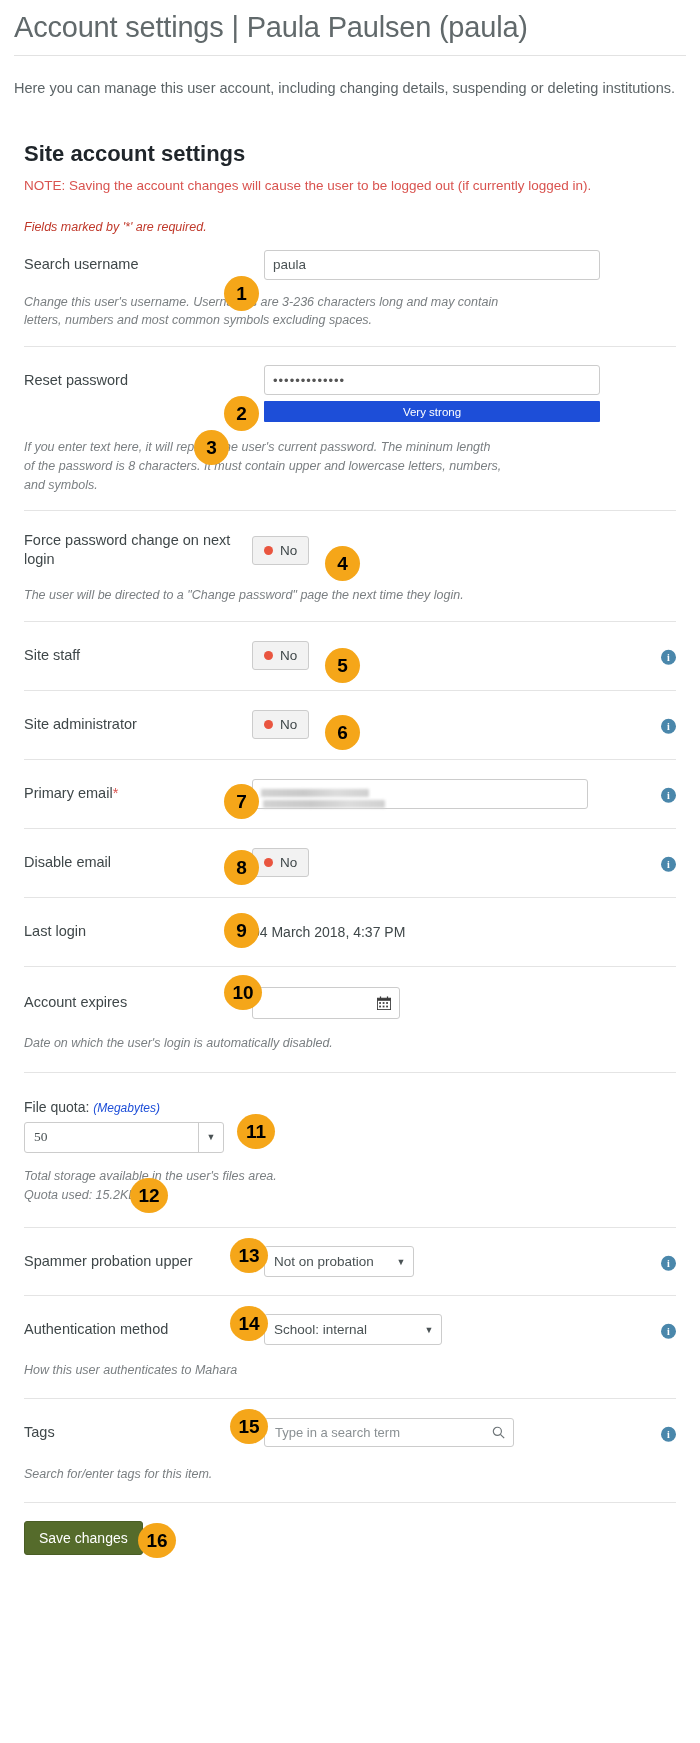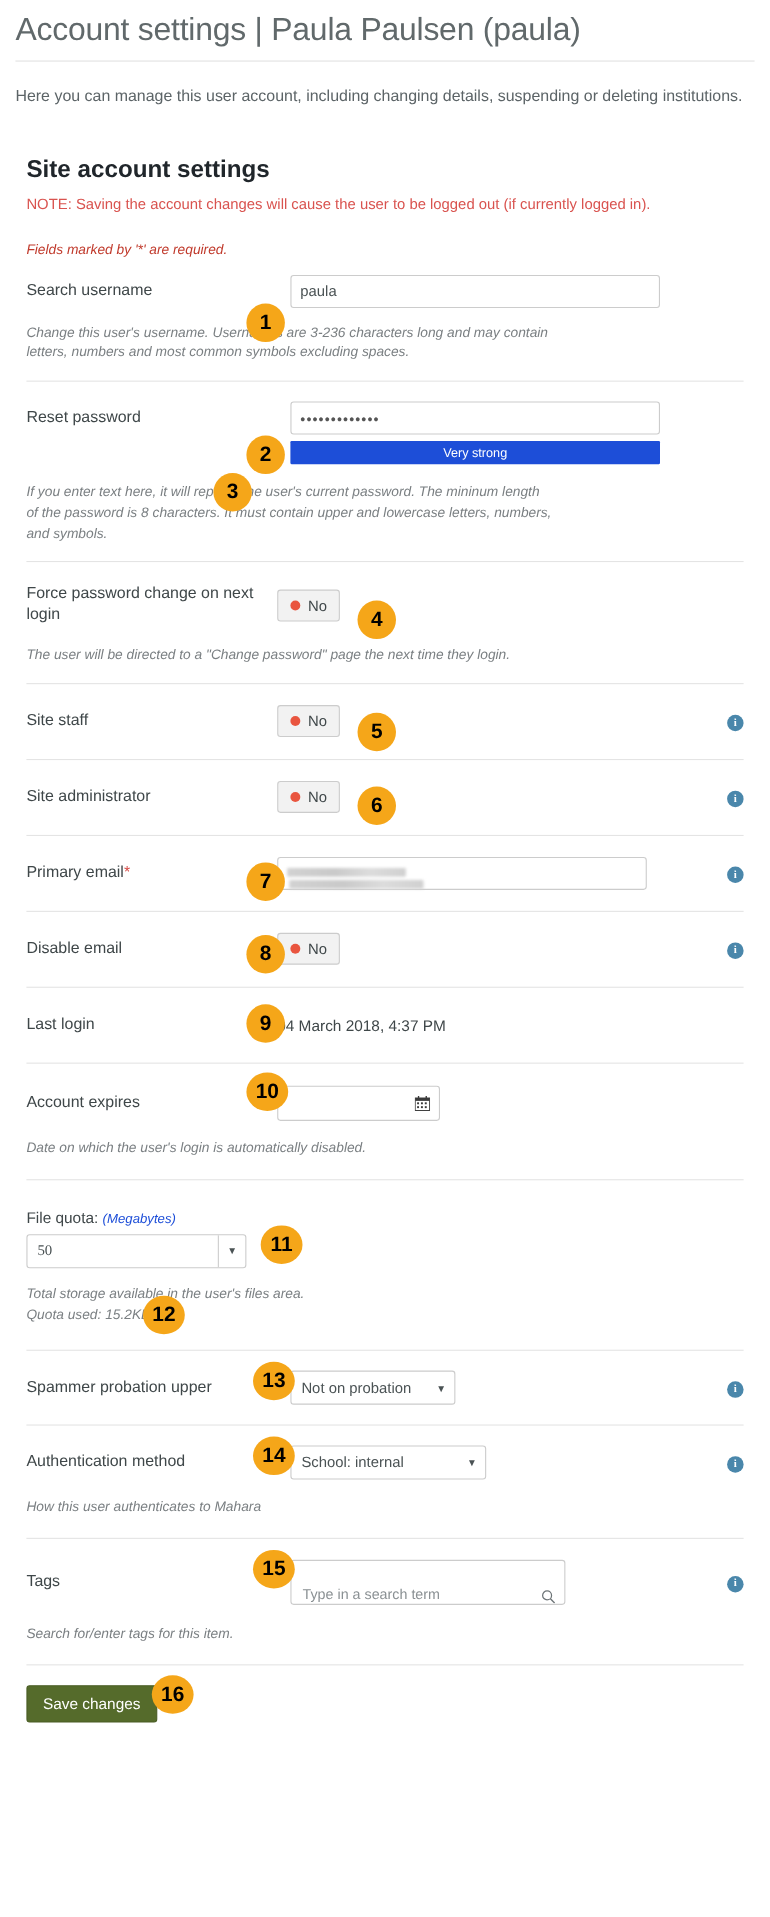--- a/index.html
+++ b/index.html
@@ -219,26 +219,26 @@
     align-items: center;
     justify-content: flex-end;
     padding-right: 8px;
     cursor: pointer;
   }
 
   
   .tag-field {
     box-sizing: border-box;
     width: 250px;
-    height: 41px;
+    height: 29px;
     border: 1px solid #ccc;
     border-radius: 3px;
     background: #fff;
     display: flex;
-    align-items: flex-end;
+    align-items: center;
     padding: 0 8px;
   }
   .tag-field input {
     flex: 1 1 auto;
     border: 0;
     outline: none;
     font-family: "Liberation Sans", sans-serif;
     font-size: 13px;
     color: #4a5254;
     background: transparent;

